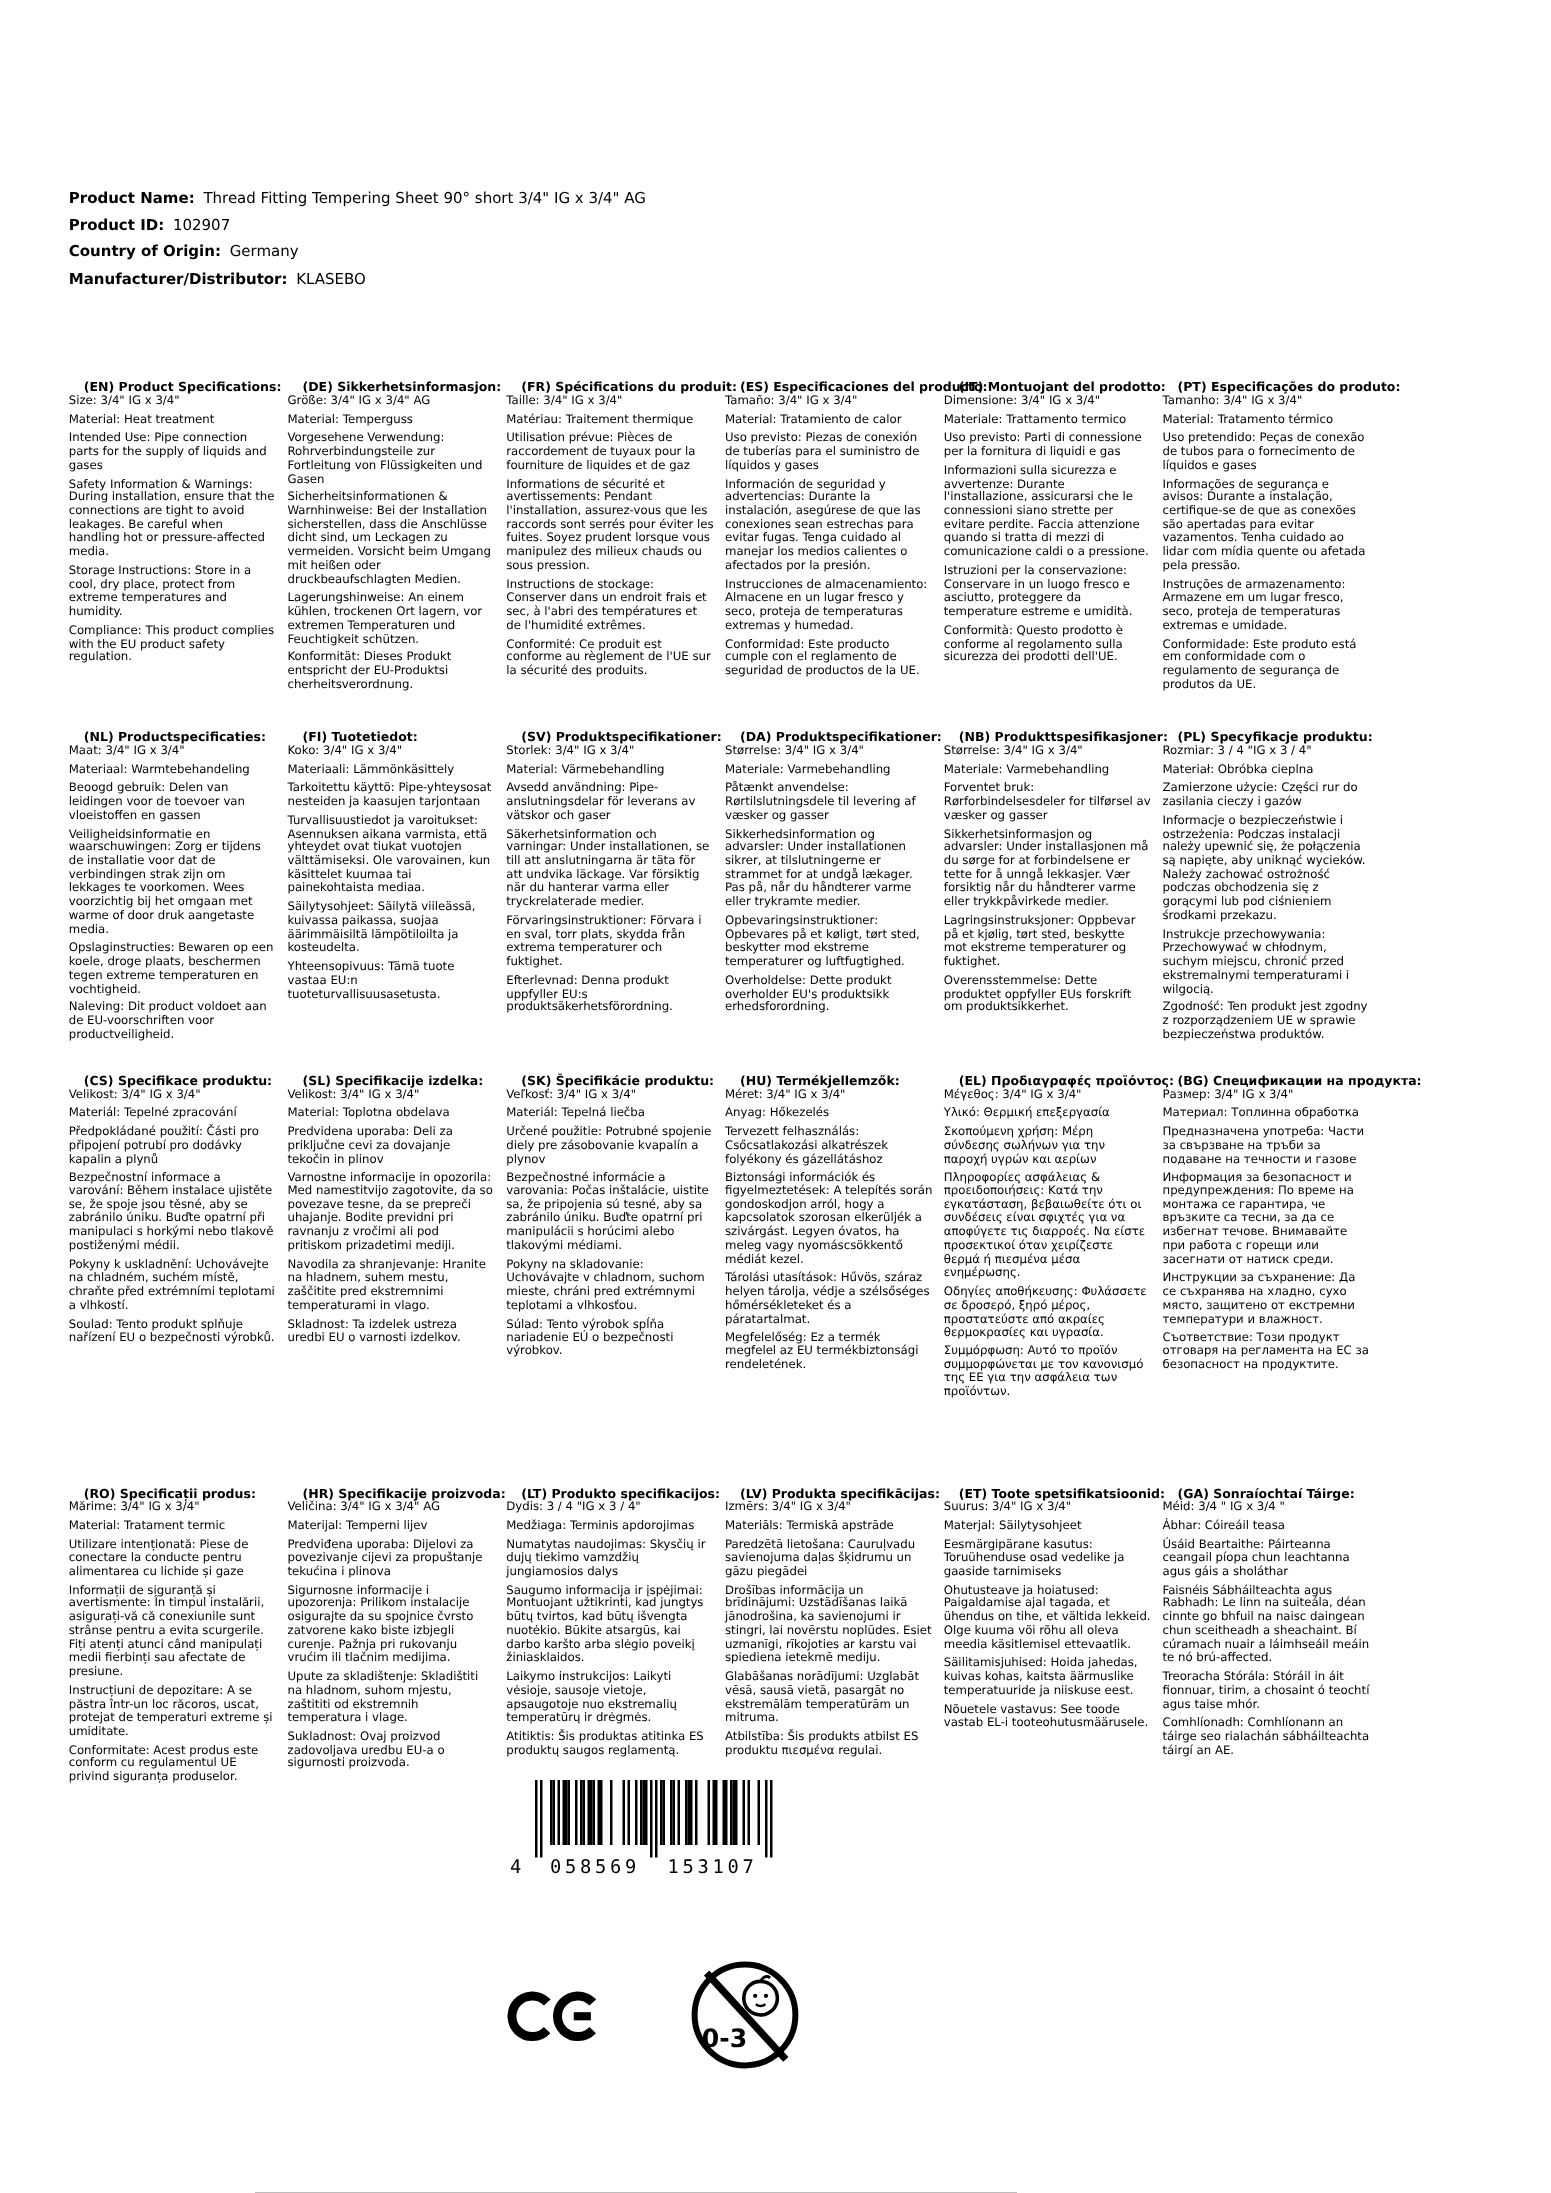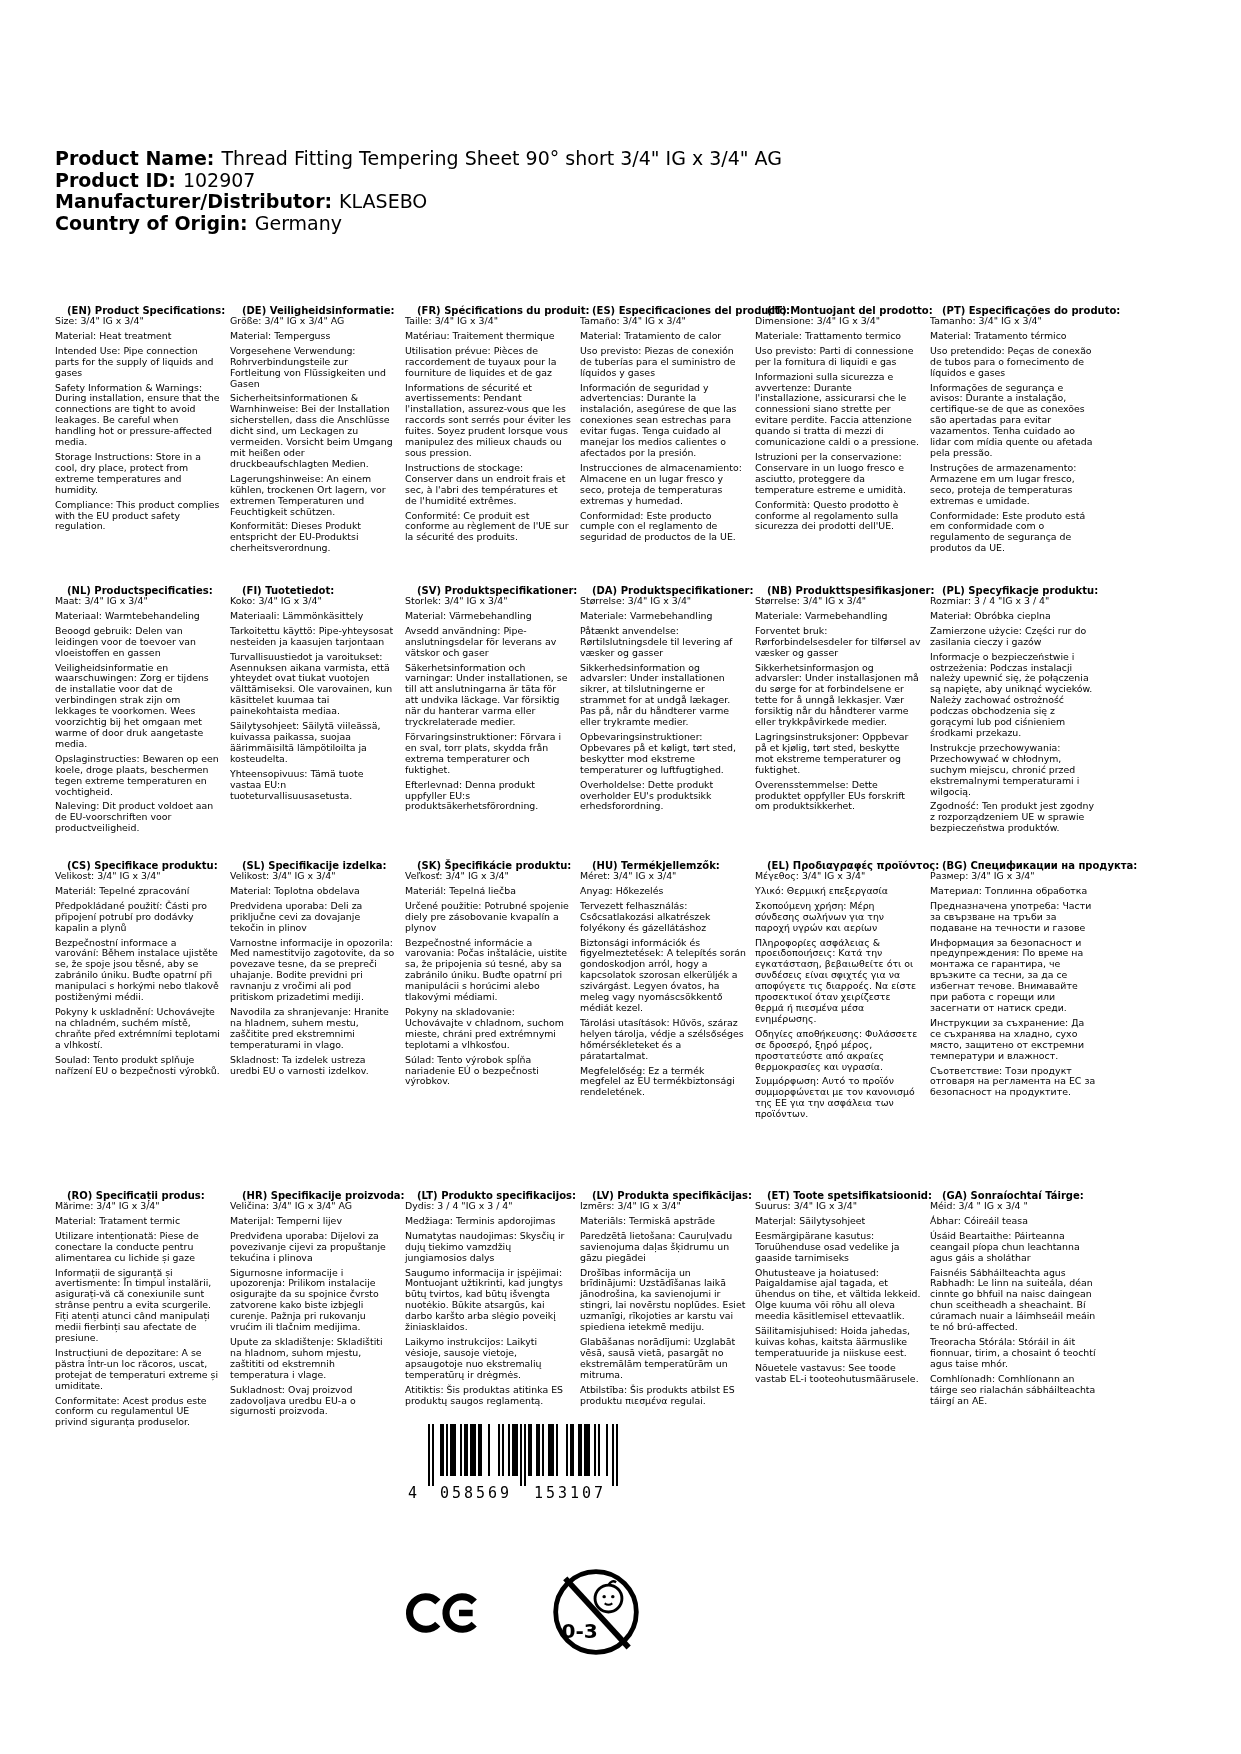--- a/index.html
+++ b/index.html
@@ -6,21 +6,21 @@
   .page {
     position:relative; width:1241px; height:1754px; margin:0 auto;
     background:#ffffff; color:#000000;
     font-family:"DejaVu Sans", "Liberation Sans", sans-serif;
     overflow:hidden;
   }
   .title {
     margin:52px 150px 0 150px; text-align:center;
     font-size:23px; font-weight:bold; line-height:1.4;
   }
-  .info { position:absolute; left:55px; top:148px; font-size:19px; line-height:21.5px; }
+  .info { position:absolute; left:55px; top:148px; font-size:12px; line-height:21.5px; }
   .info-row { white-space:nowrap; }
   .info-row .lbl { font-weight:bold; }
   .info-row .val { margin-left:7px; }
   .grid {
     position:absolute; left:55px; top:305px; width:1110px;
     display:grid; grid-template-columns:repeat(6,166px);
     column-gap:9px; grid-template-rows:280px 275px 330px 262px;
   }
   .cell { font-size:9.4px; line-height:10.9px; overflow:visible; }
   .cell h3 { margin:0 0 0 12px; font-size:10px; line-height:11px; white-space:nowrap; }
@@ -32,36 +32,36 @@
 </style>
 </head>
 <body>
 
 <div class="page">
 
 
   <div class="info">
       <div class="info-row"><span class="lbl">Product Name:</span><span class="val">Thread Fitting Tempering Sheet 90° short 3/4" IG x 3/4" AG</span></div>
       <div class="info-row"><span class="lbl">Product ID:</span><span class="val">102907</span></div>
+      <div class="info-row"><span class="lbl">Country of Origin:</span><span class="val">Germany</span></div>
       <div class="info-row"><span class="lbl">Manufacturer/Distributor:</span><span class="val">KLASEBO</span></div>
-      <div class="info-row"><span class="lbl">Country of Origin:</span><span class="val">Germany</span></div>
     </div>
 
   <div class="grid">
       <div class="cell">
         <h3>(EN) Product Specifications:</h3>
         <p class="size">Size: 3/4" IG x 3/4"</p>
         <p>Material: Heat treatment</p>
         <p>Intended Use: Pipe connection parts for the supply of liquids and gases</p>
         <p>Safety Information &amp; Warnings: During installation, ensure that the connections are tight to avoid leakages. Be careful when handling hot or pressure-affected media.</p>
         <p>Storage Instructions: Store in a cool, dry place, protect from extreme temperatures and humidity.</p>
         <p>Compliance: This product complies with the EU product safety regulation.</p>
       </div>
       <div class="cell">
-        <h3>(DE) Veiligheidsinformatie:</h3>
+        <h3>(DE) Sikkerhetsinformasjon:</h3>
         <p class="size">Größe: 3/4" IG x 3/4" AG</p>
         <p>Material: Temperguss</p>
         <p>Vorgesehene Verwendung: Rohrverbindungsteile zur Fortleitung von Flüssigkeiten und Gasen</p>
         <p>Sicherheitsinformationen &amp; Warnhinweise: Bei der Installation sicherstellen, dass die Anschlüsse dicht sind, um Leckagen zu vermeiden. Vorsicht beim Umgang mit heißen oder druckbeaufschlagten Medien.</p>
         <p>Lagerungshinweise: An einem kühlen, trockenen Ort lagern, vor extremen Temperaturen und Feuchtigkeit schützen.</p>
         <p>Konformität: Dieses Produkt entspricht der EU-Produktsi cherheitsverordnung.</p>
       </div>
       <div class="cell">
         <h3>(FR) Spécifications du produit:</h3>
         <p class="size">Taille: 3/4" IG x 3/4"</p>

